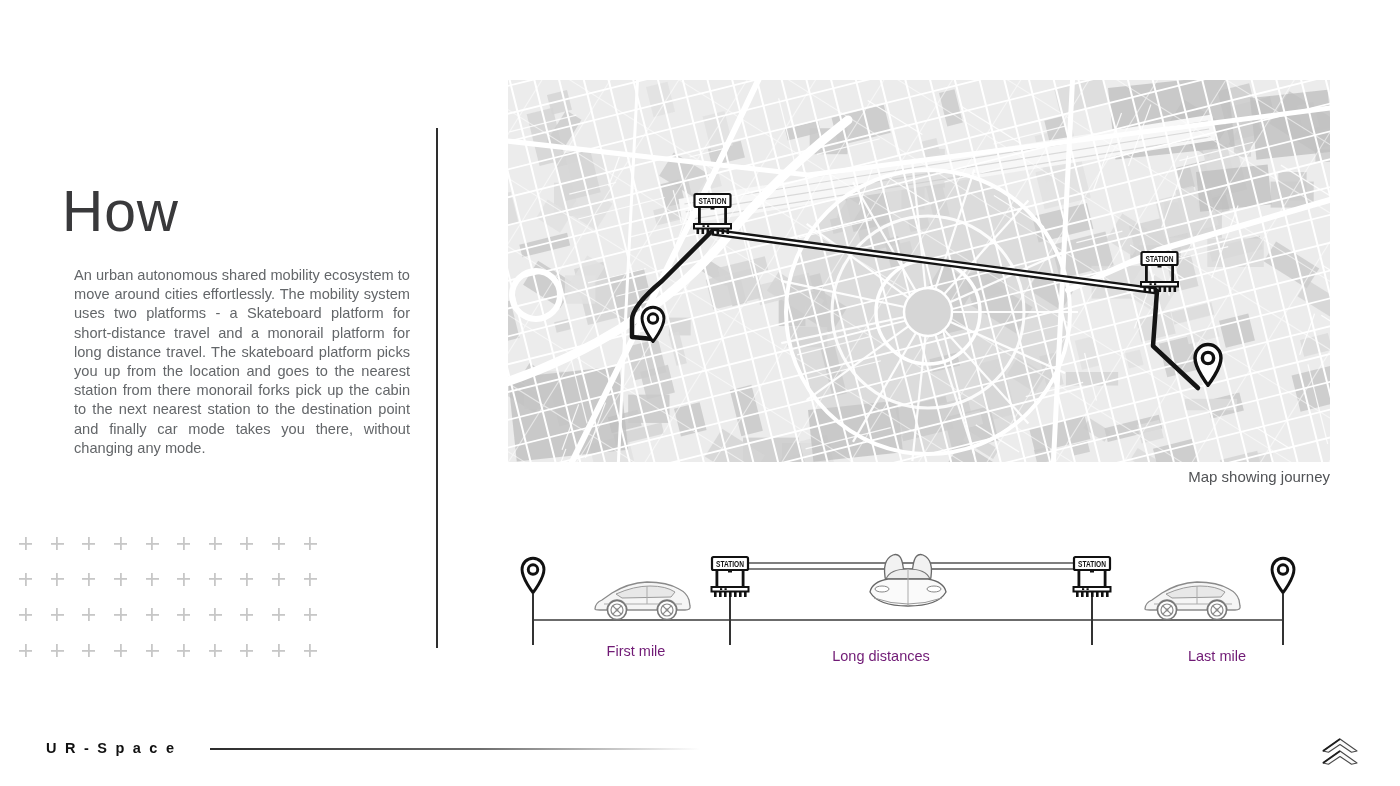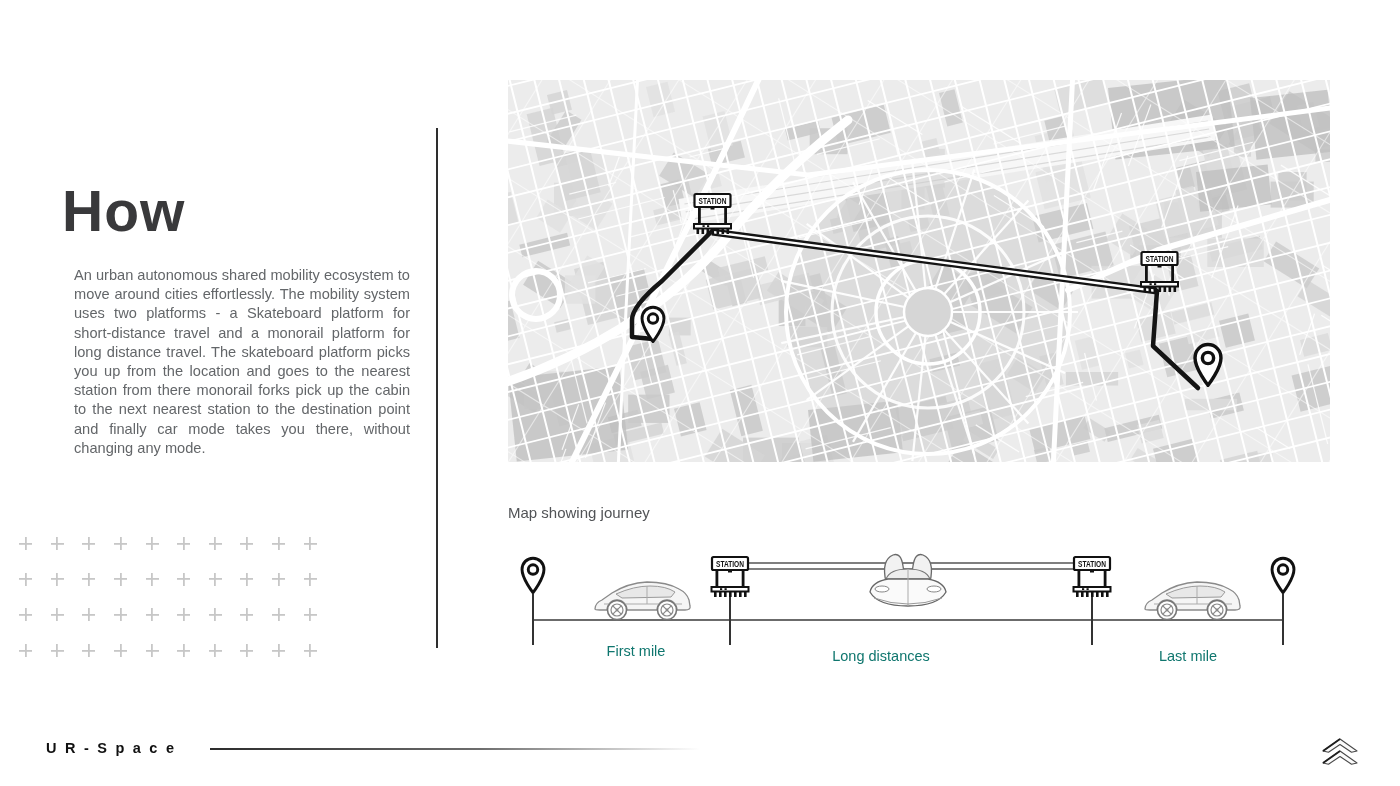--- a/index.html
+++ b/index.html
@@ -1,42 +1,42 @@
 <!DOCTYPE html>
 <html><head>
 <meta charset="utf-8">
 <style>
   html,body{margin:0;padding:0;background:#fff;}
   .slide{position:relative;width:1400px;height:786px;background:#ffffff;overflow:hidden;
          font-family:"Liberation Sans",sans-serif;}
 
   
-  .title{position:absolute;left:62px;top:183px;font-size:57px;font-weight:700;
+  .title{position:absolute;left:62px;top:183px;font-size:57px;font-weight:400;
          color:#39393b;line-height:1;letter-spacing:1px;}
   .description{position:absolute;left:74px;top:266px;width:336px;font-size:14.6px;
          line-height:19.2px;color:#636669;text-align:justify;}
   .plus-grid{position:absolute;left:10px;top:526px;display:grid;
          grid-template-columns:repeat(10,31.6px);grid-auto-rows:35.6px;}
   .plus{width:13px;height:13px;justify-self:center;align-self:center;
         background:
           linear-gradient(#c7c7c7,#c7c7c7) center/100% 1.8px no-repeat,
           linear-gradient(#c7c7c7,#c7c7c7) center/1.8px 100% no-repeat;}
   .divider{position:absolute;left:436px;top:128px;width:2px;height:520px;background:#2e2e2e;}
 
   
   .map-panel{position:absolute;left:508px;top:80px;width:822px;height:382px;}
-  .map-caption{position:absolute;left:508px;top:468px;width:822px;text-align:left;
-         font-size:15px;color:#515356;margin-top:36px;}
+  .map-caption{position:absolute;left:508px;top:468px;width:822px;text-align:right;
+         font-size:15px;color:#515356;}
 
   
   .diagram{position:absolute;left:508px;top:548px;}
-  .seg-label{position:absolute;transform:translateX(-50%);font-size:14.5px;color:#0f766e;white-space:nowrap;}
+  .seg-label{position:absolute;transform:translateX(-50%);font-size:14.5px;color:#701a75;white-space:nowrap;}
   .lbl-first{left:636px;top:643px;}
   .lbl-long{left:881px;top:648px;}
-  .lbl-last{left:1188px;top:648px;}
+  .lbl-last{left:1217px;top:648px;}
 
   
   .brand{position:absolute;left:46px;top:740px;font-size:14.5px;font-weight:bold;
          letter-spacing:8.5px;color:#101010;white-space:nowrap;}
   .footer-rule{position:absolute;left:210px;top:748px;width:490px;height:2px;
          background:linear-gradient(to right,#2c2c2c 0%,#6d6d6d 55%,rgba(190,190,190,0) 100%);}
   .logo{position:absolute;left:1320px;top:738px;}
 
   svg text.station-txt{font-family:"Liberation Sans",sans-serif;font-weight:bold;fill:#111;}
 </style>

